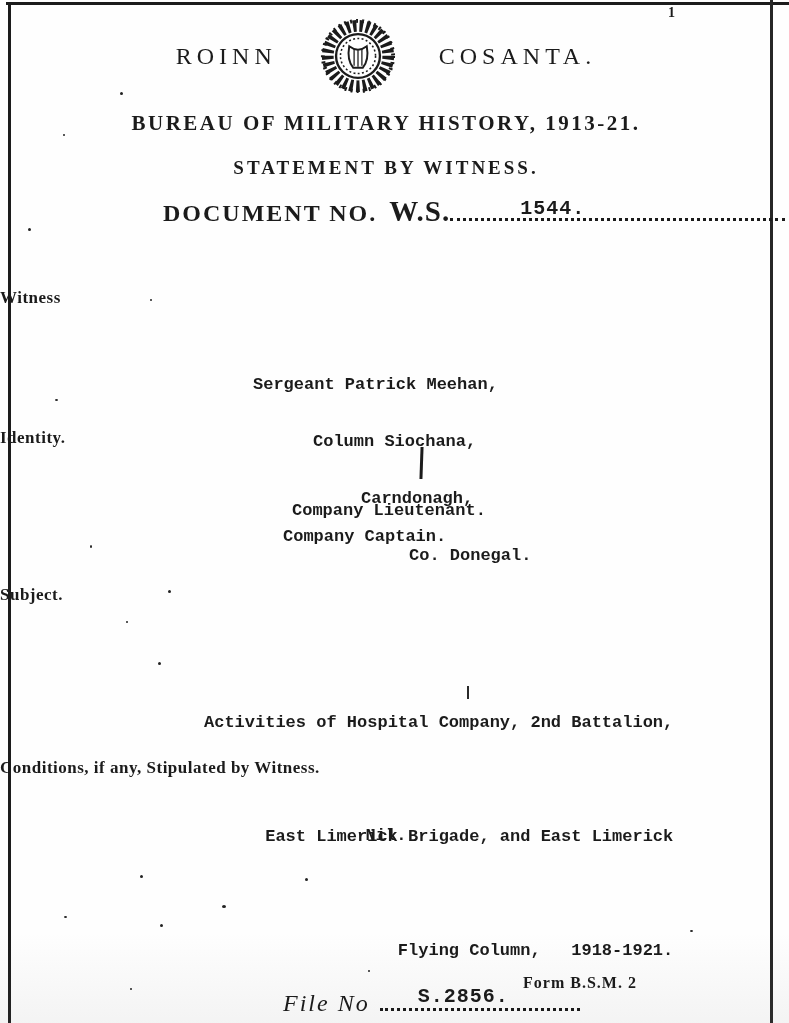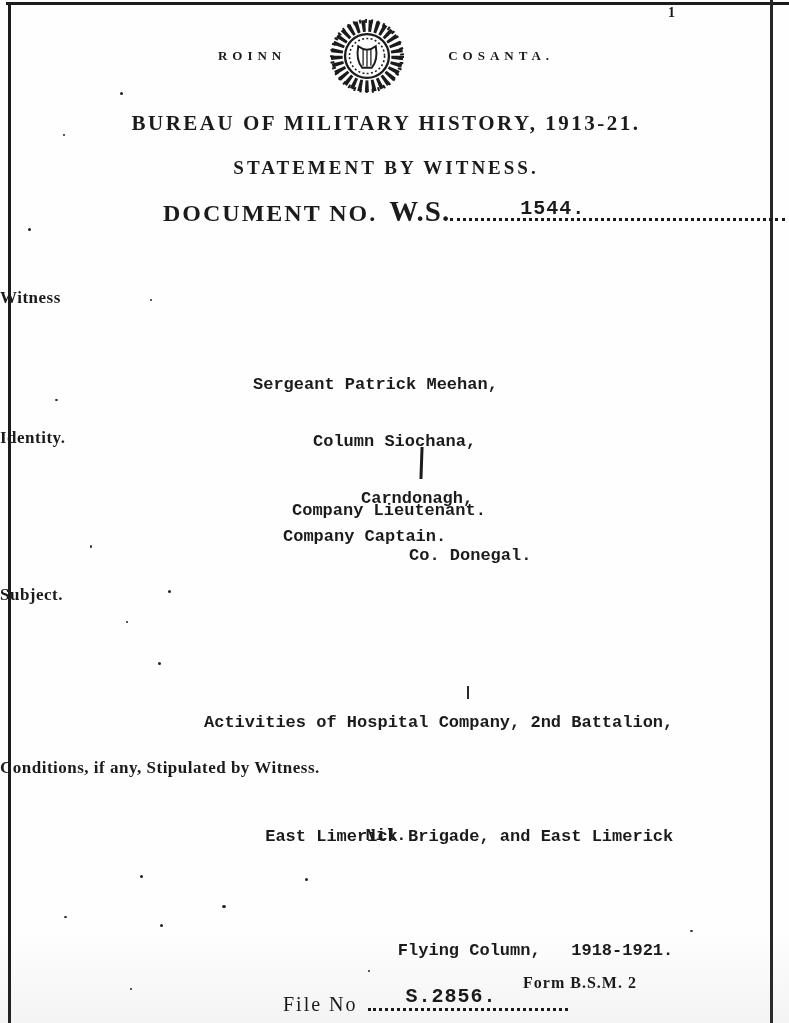--- a/index.html
+++ b/index.html
@@ -18,21 +18,21 @@
   .bottom-fade{position:absolute;left:0;right:0;bottom:0;height:90px;
     background:linear-gradient(to bottom, rgba(0,0,0,0) 0%, rgba(120,120,120,0.08) 100%);}
 
   .corner-mark{position:absolute;top:5px;left:668px;font-weight:bold;font-size:14px;}
 
   
   .header-row{
     position:absolute;top:16px;left:0;right:17px;height:80px;
     display:flex;align-items:center;justify-content:center;gap:42px;
   }
-  .dept{font-weight:bold;font-size:13px;letter-spacing:5px;}
+  .dept{font-weight:normal;font-size:24px;letter-spacing:5px;}
   .seal{width:78px;height:78px;}
 
   .title-bureau{
     position:absolute;top:111px;left:0;right:17px;text-align:center;
     font-weight:bold;font-size:21px;letter-spacing:2.5px;
   }
   .title-statement{
     position:absolute;top:157px;left:0;right:17px;text-align:center;
     font-weight:bold;font-size:19px;letter-spacing:3px;
   }
@@ -73,21 +73,21 @@
   .identity-line-1{position:absolute;top:501px;left:292px;font-size:17px;}
   .identity-line-2{position:absolute;top:527px;left:283px;font-size:17px;}
 
   .subject-block{position:absolute;top:628px;left:204px;font-size:17px;line-height:38px;}
   .subject-block .typed-line{display:block;text-align:right;}
   .subject-block .typed-line:nth-child(3){margin-left:50px;}
 
   .nil-line{position:absolute;top:826px;left:0;right:17px;text-align:center;font-size:17px;}
 
   .file-line{position:absolute;top:938px;left:283px;display:flex;align-items:baseline;}
-  .file-label{font-size:20px;letter-spacing:2px;font-weight:normal;}
+  .file-label{font-size:24px;letter-spacing:2px;font-weight:normal;font-style:italic;}
   .file-dots{width:200px;height:26px;margin-left:10px;margin-top:44px;}
   .file-value{
     position:absolute;left:38px;bottom:0;
     font-family:"Liberation Mono", monospace;font-weight:bold;font-size:20px;
     letter-spacing:1px;white-space:pre;
   }
 
   .form-ref{position:absolute;top:974px;left:523px;font-weight:bold;font-size:16px;letter-spacing:1px;}
 
   

